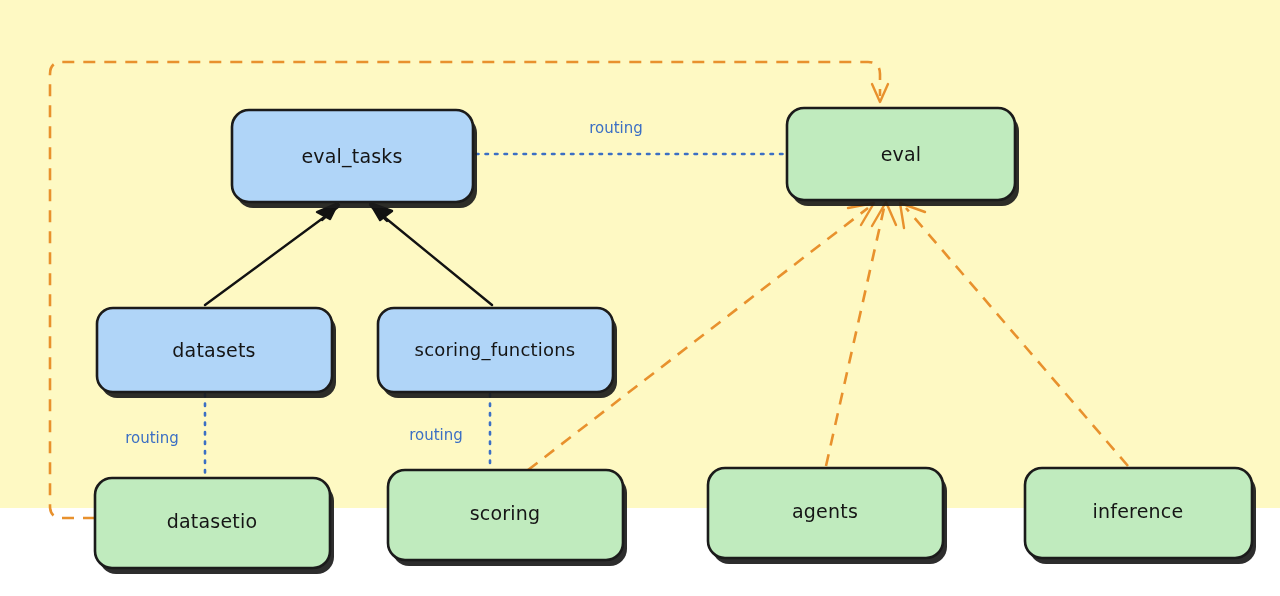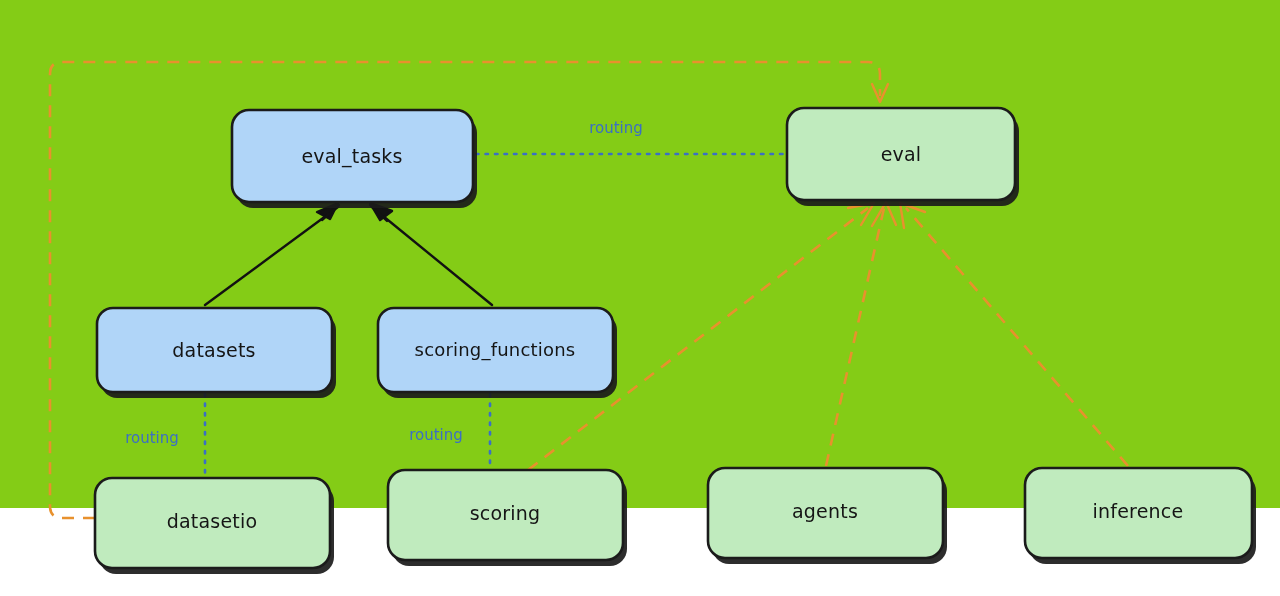--- a/index.html
+++ b/index.html
@@ -11,21 +11,21 @@
   body {
     width: 1280px;
     height: 596px;
     font-family: "DejaVu Sans", sans-serif;
     overflow: hidden;
   }
   #diagram-root {
     position: relative;
     width: 1280px;
     height: 508px;
-    background: #84cc16;
+    background: #fef9c3;
   }
   svg#diagram-svg {
     position: absolute;
     top: 0;
     left: 0;
     width: 1280px;
     height: 596px;
   }
   .node-label {
     font-family: "DejaVu Sans", sans-serif;

